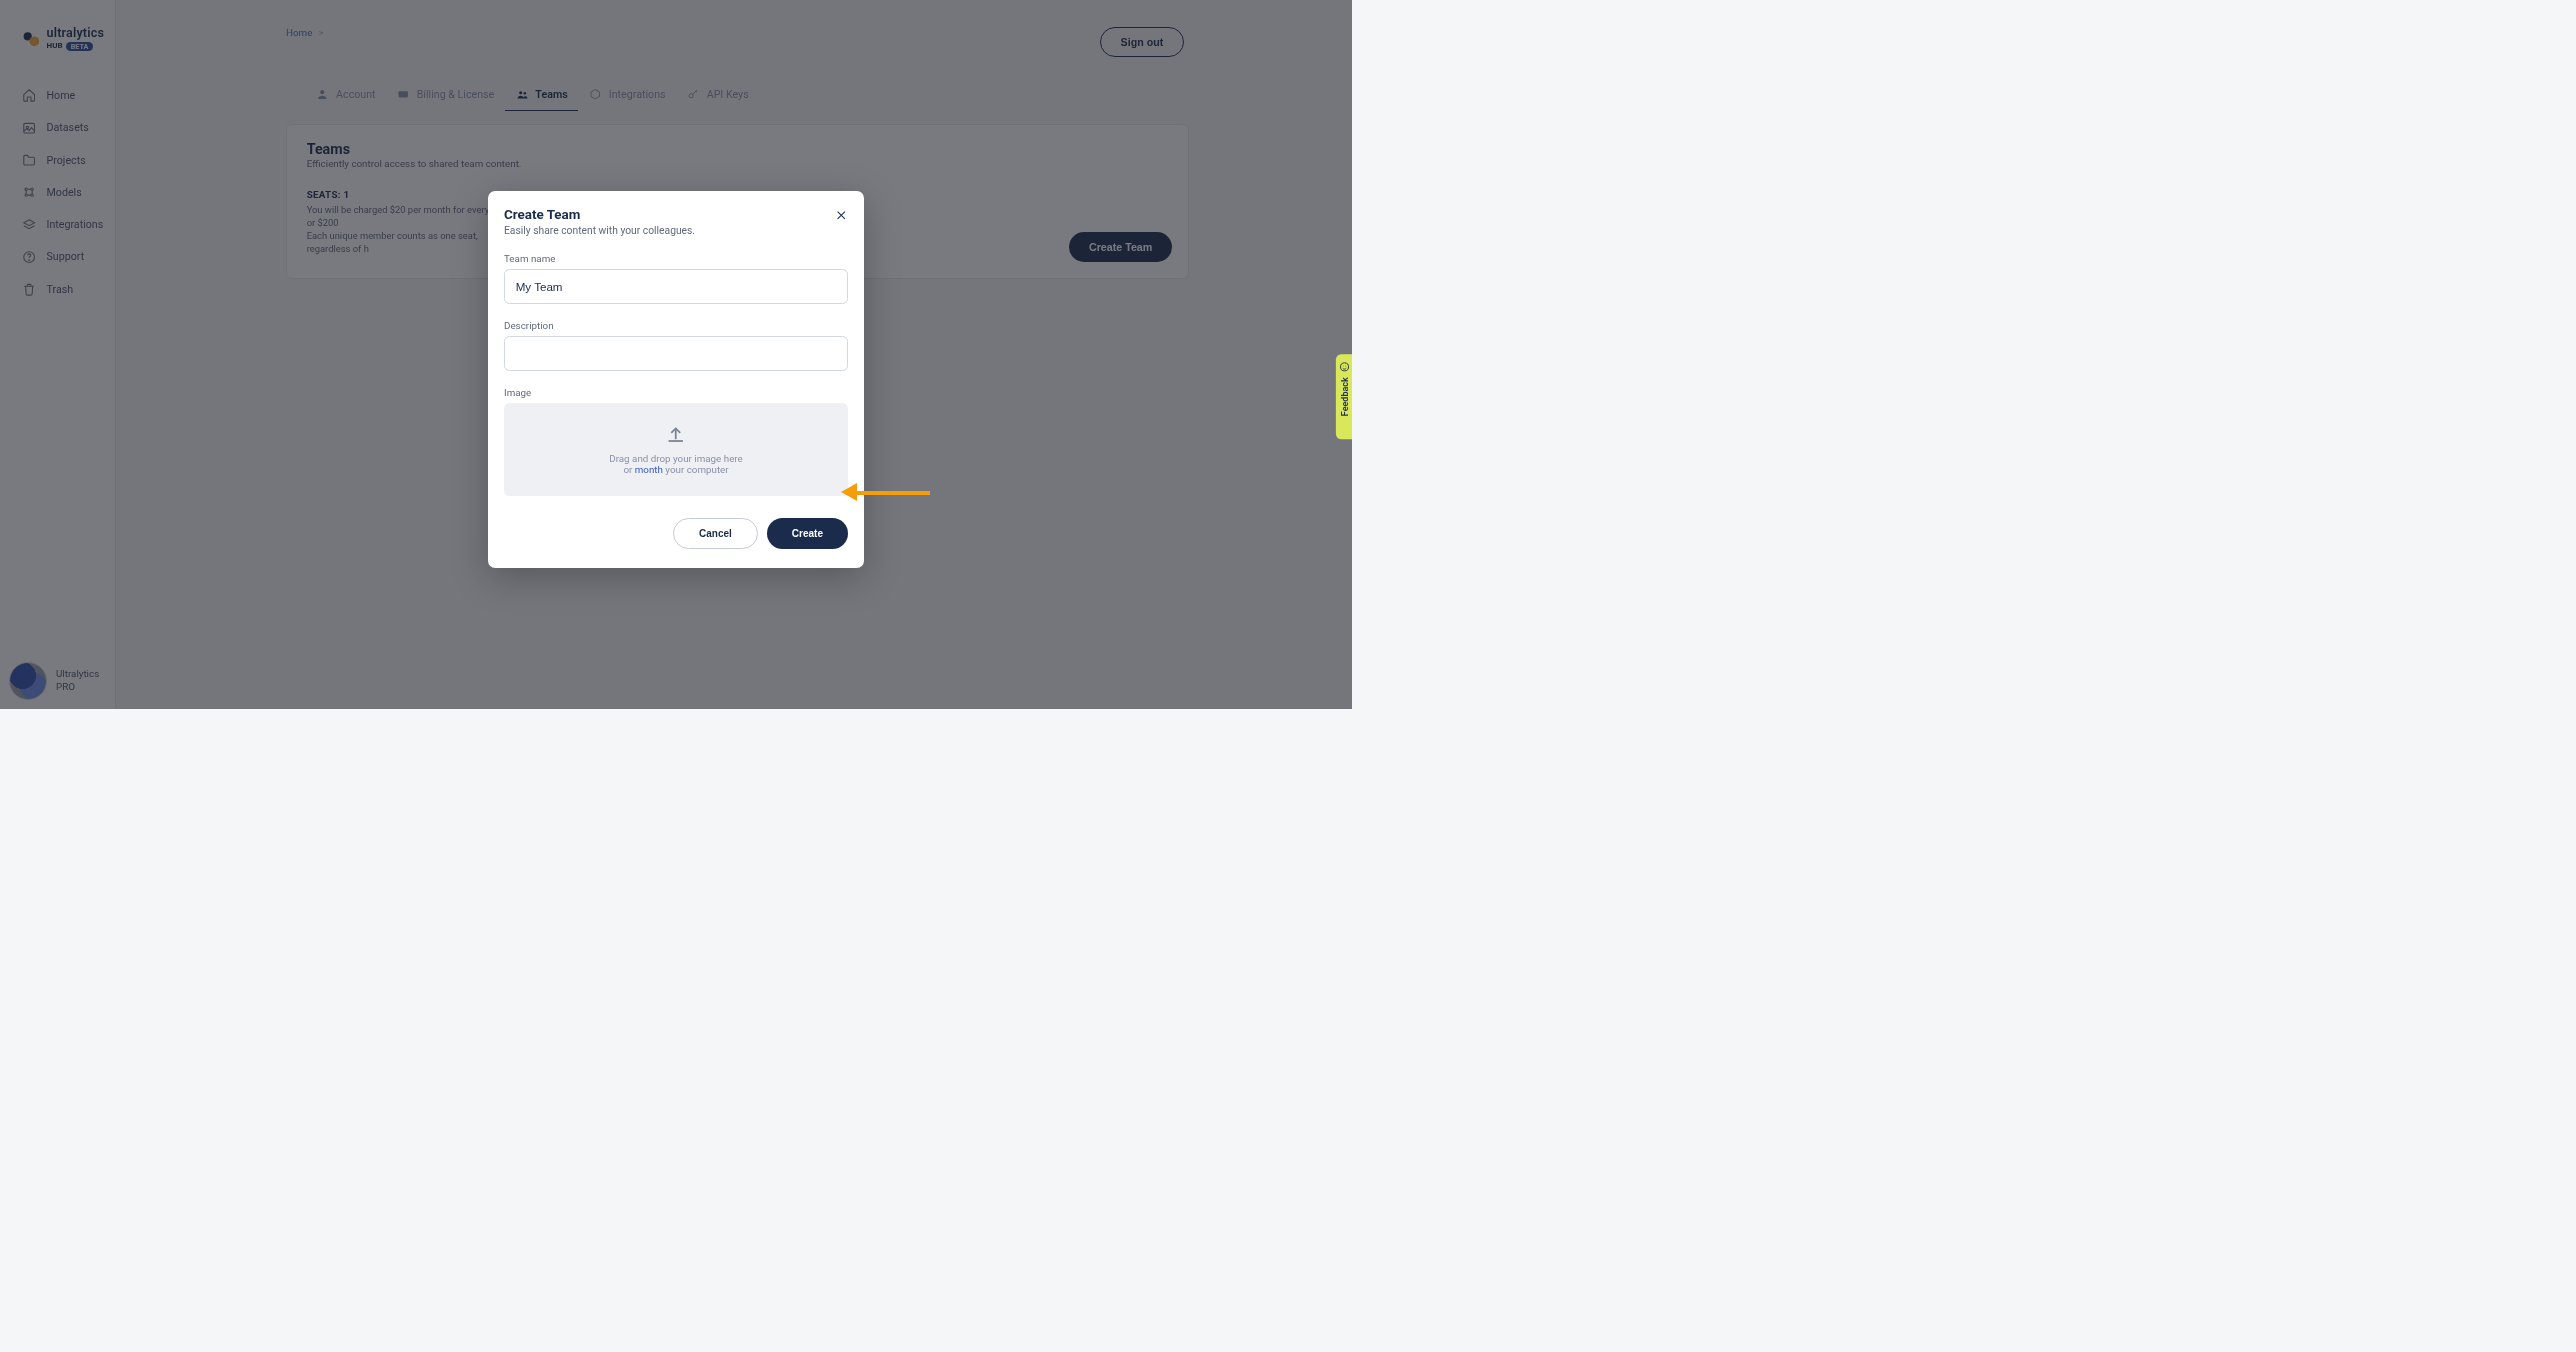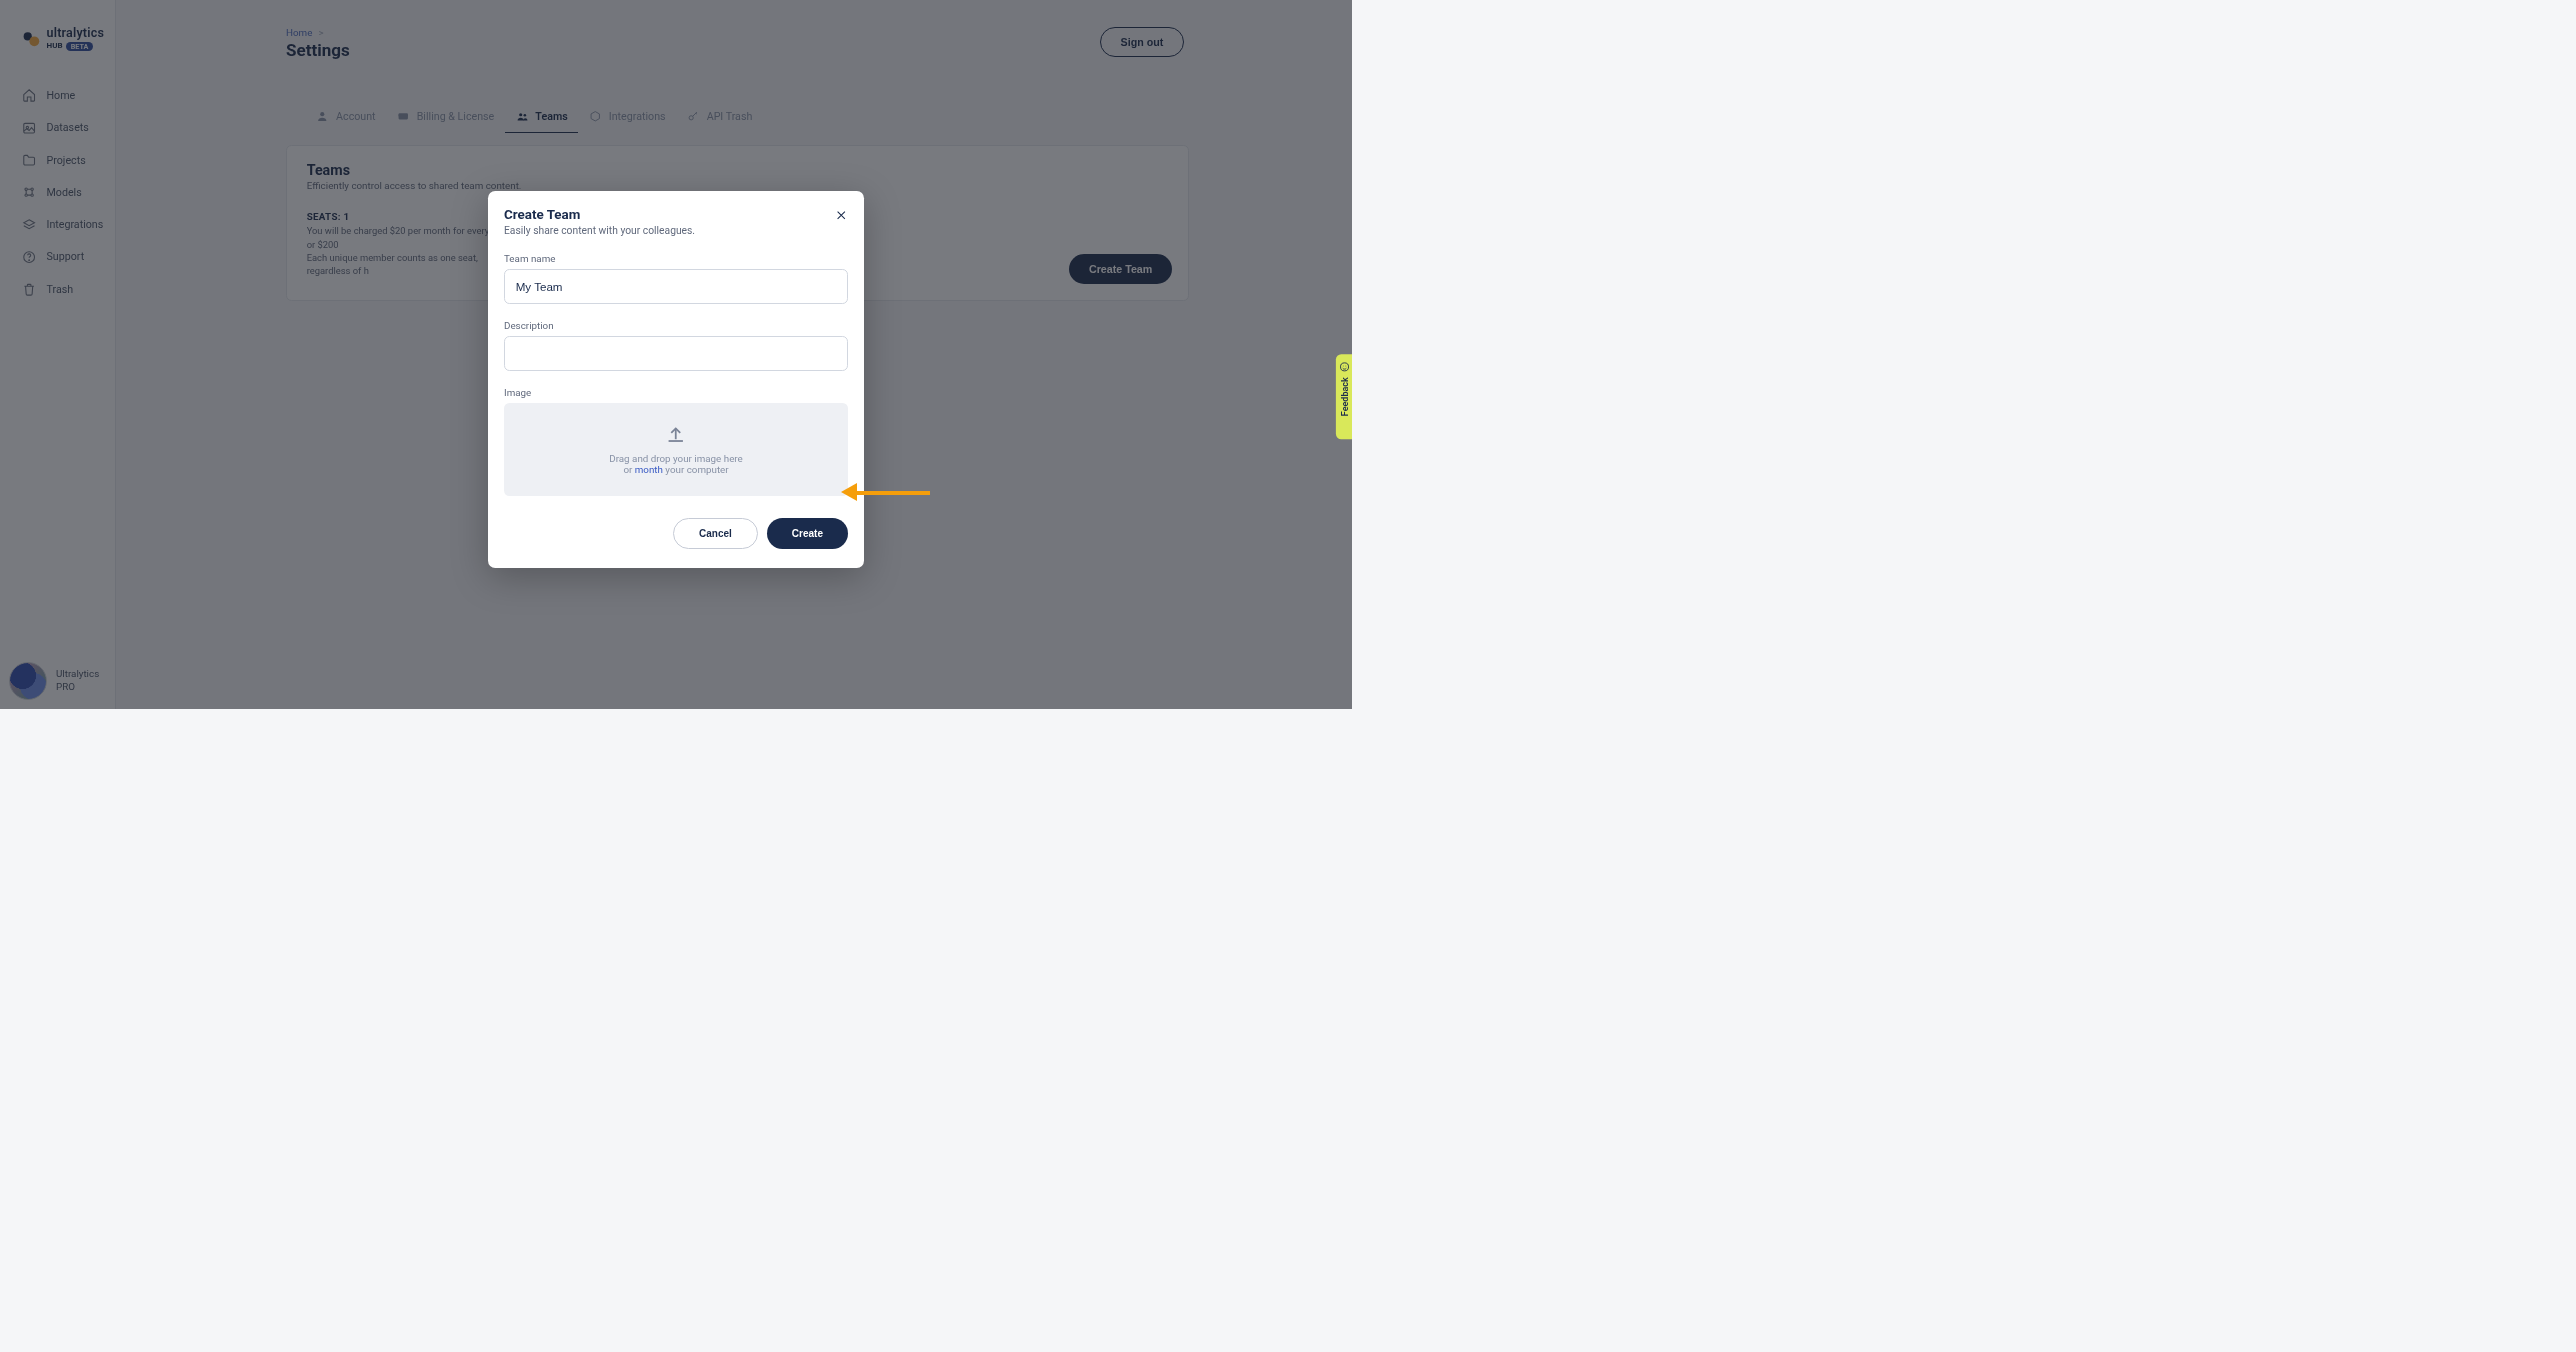--- a/index.html
+++ b/index.html
@@ -310,21 +310,20 @@
     </div>
   </div>
 </aside>
 
 <main class="main">
   <div class="main-inner">
     <div class="breadcrumb">
       <span>Home</span>
       <span class="sep">&gt;</span>
     </div>
-    <h1 class="page-title">Settings</h1>
 
     <div class="tabs">
       <div class="tab">
         <span class="ticon"><svg viewBox="0 0 24 24">
               <circle cx="12" cy="8" r="4"></circle>
               <path d="M4 21c0-4 4-6 8-6s8 2 8 6"></path>
             </svg></span>
         <span>Account</span>
       </div>
       <div class="tab">
@@ -347,21 +346,21 @@
         <span class="ticon"><svg viewBox="0 0 24 24">
               <path d="M12 3l8 4.5v9L12 21l-8-4.5v-9z" fill="none" stroke="#8892a6" stroke-width="1.8"></path>
             </svg></span>
         <span>Integrations</span>
       </div>
       <div class="tab">
         <span class="ticon"><svg viewBox="0 0 24 24">
               <circle cx="8" cy="15" r="4" fill="none" stroke="#8892a6" stroke-width="1.8"></circle>
               <path d="M11 12l8-8M17 6l2 2" stroke="#8892a6" stroke-width="1.8" fill="none"></path>
             </svg></span>
-        <span>API Trash</span>
+        <span>API Keys</span>
       </div>
     </div>
 
     <section class="panel">
       <h2>Teams</h2>
       <p class="sub">Efficiently control access to shared team content.</p>
       <p class="seats">SEATS: 1</p>
       <div class="seats-desc">
         <div>You will be charged $20 per month for every seat, or $200</div>
         <div>Each unique member counts as one seat, regardless of h</div>

